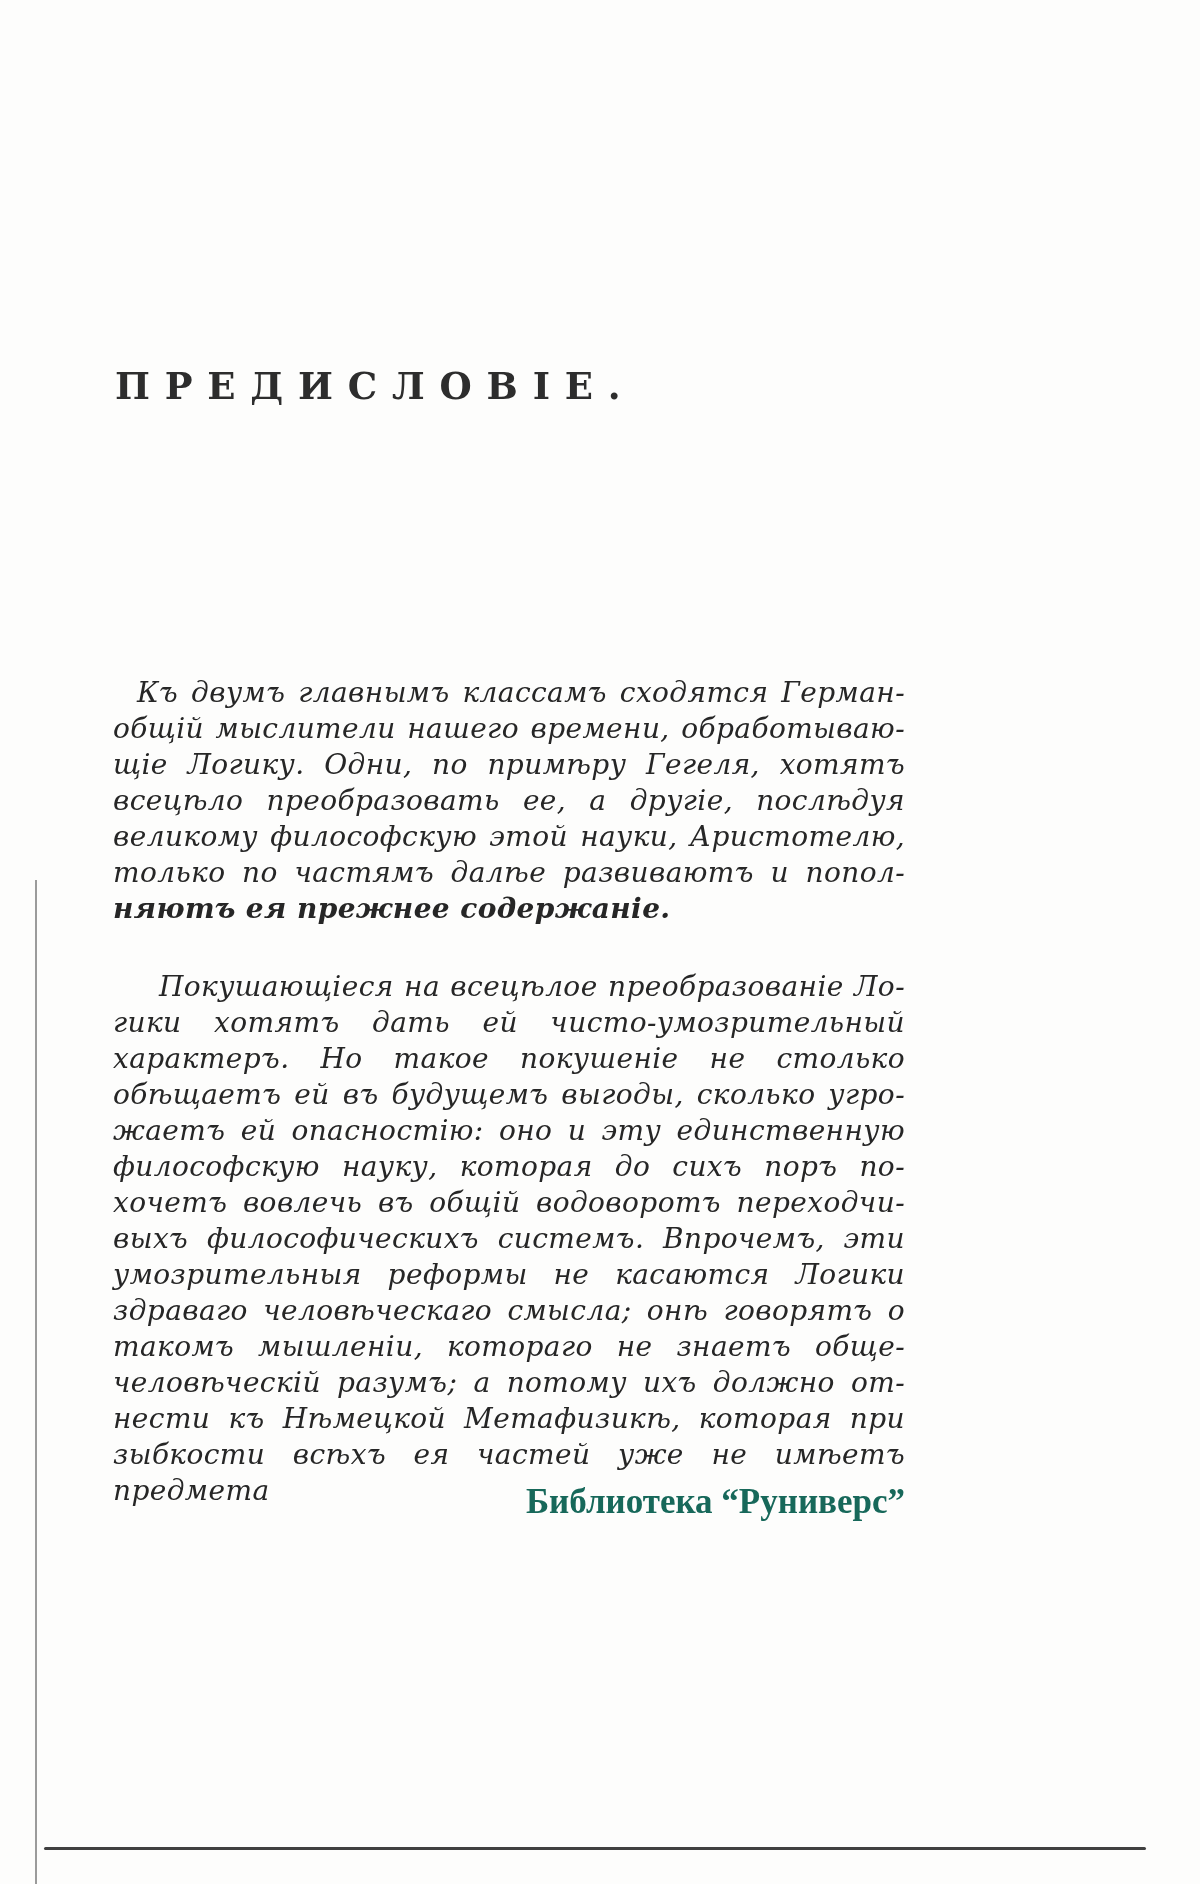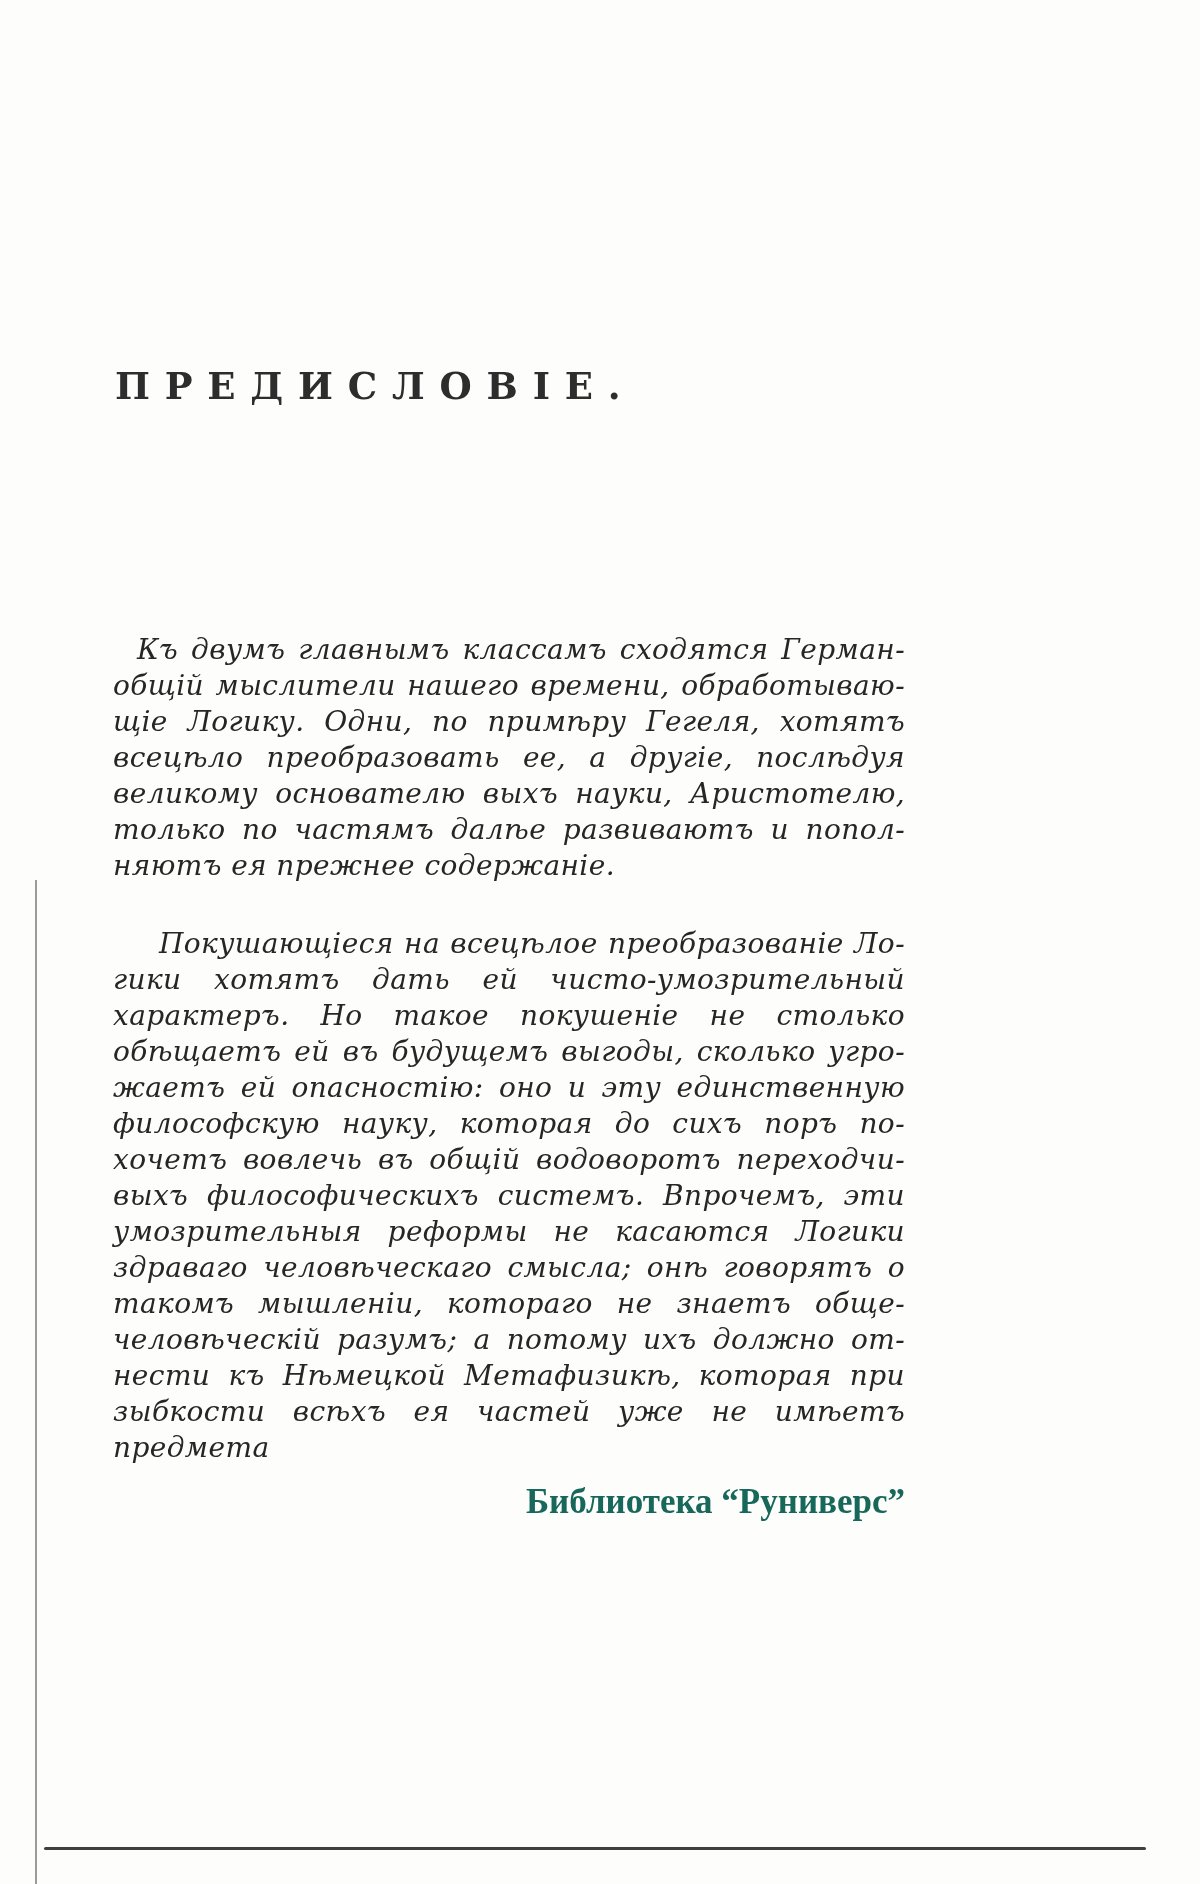--- a/index.html
+++ b/index.html
@@ -43,22 +43,23 @@
     color: #262626;
   }
   .paragraph { margin: 0; }
   .paragraph + .paragraph { margin-top: 42px; }
   .line {
     text-align: justify;
     text-align-last: justify;
   }
   .line.lastline {
     text-align-last: left;
+    font-weight: bold;
   }
-  .line.indent-sm { padding-left: 24px; }
+  .line.indent-sm { padding-left: 24px; margin-top: 43px; }
   .line.indent-lg { padding-left: 46px; }
   .watermark {
     position: absolute;
     top: 1482px;
     left: 115px;
     width: 790px;
     text-align: right;
     font-family: "Liberation Serif", serif;
     font-weight: bold;
     font-size: 35px;
@@ -90,21 +91,21 @@
 
   <h1 class="title">ПРЕДИСЛОВІЕ.</h1>
 
   <div class="body-text">
 
     <div class="paragraph">
       <div class="line indent-sm">Къ двумъ главнымъ классамъ сходятся Герман-</div>
       <div class="line">общій мыслители нашего времени, обработываю-</div>
       <div class="line">щіе Логику. Одни, по примѣру Гегеля, хотятъ</div>
       <div class="line">всецѣло преобразовать ее, а другіе, послѣдуя</div>
-      <div class="line">великому основателю выхъ науки, Аристотелю,</div>
+      <div class="line">великому философскую этой науки, Аристотелю,</div>
       <div class="line">только по частямъ далѣе развиваютъ и попол-</div>
       <div class="line lastline">няютъ ея прежнее содержаніе.</div>
     </div>
 
     <div class="paragraph">
       <div class="line indent-lg">Покушающіеся на всецѣлое преобразованіе Ло-</div>
       <div class="line">гики хотятъ дать ей чисто-умозрительный</div>
       <div class="line">характеръ. Но такое покушеніе не столько</div>
       <div class="line">обѣщаетъ ей въ будущемъ выгоды, сколько угро-</div>
       <div class="line">жаетъ ей опасностію: оно и эту единственную</div>

